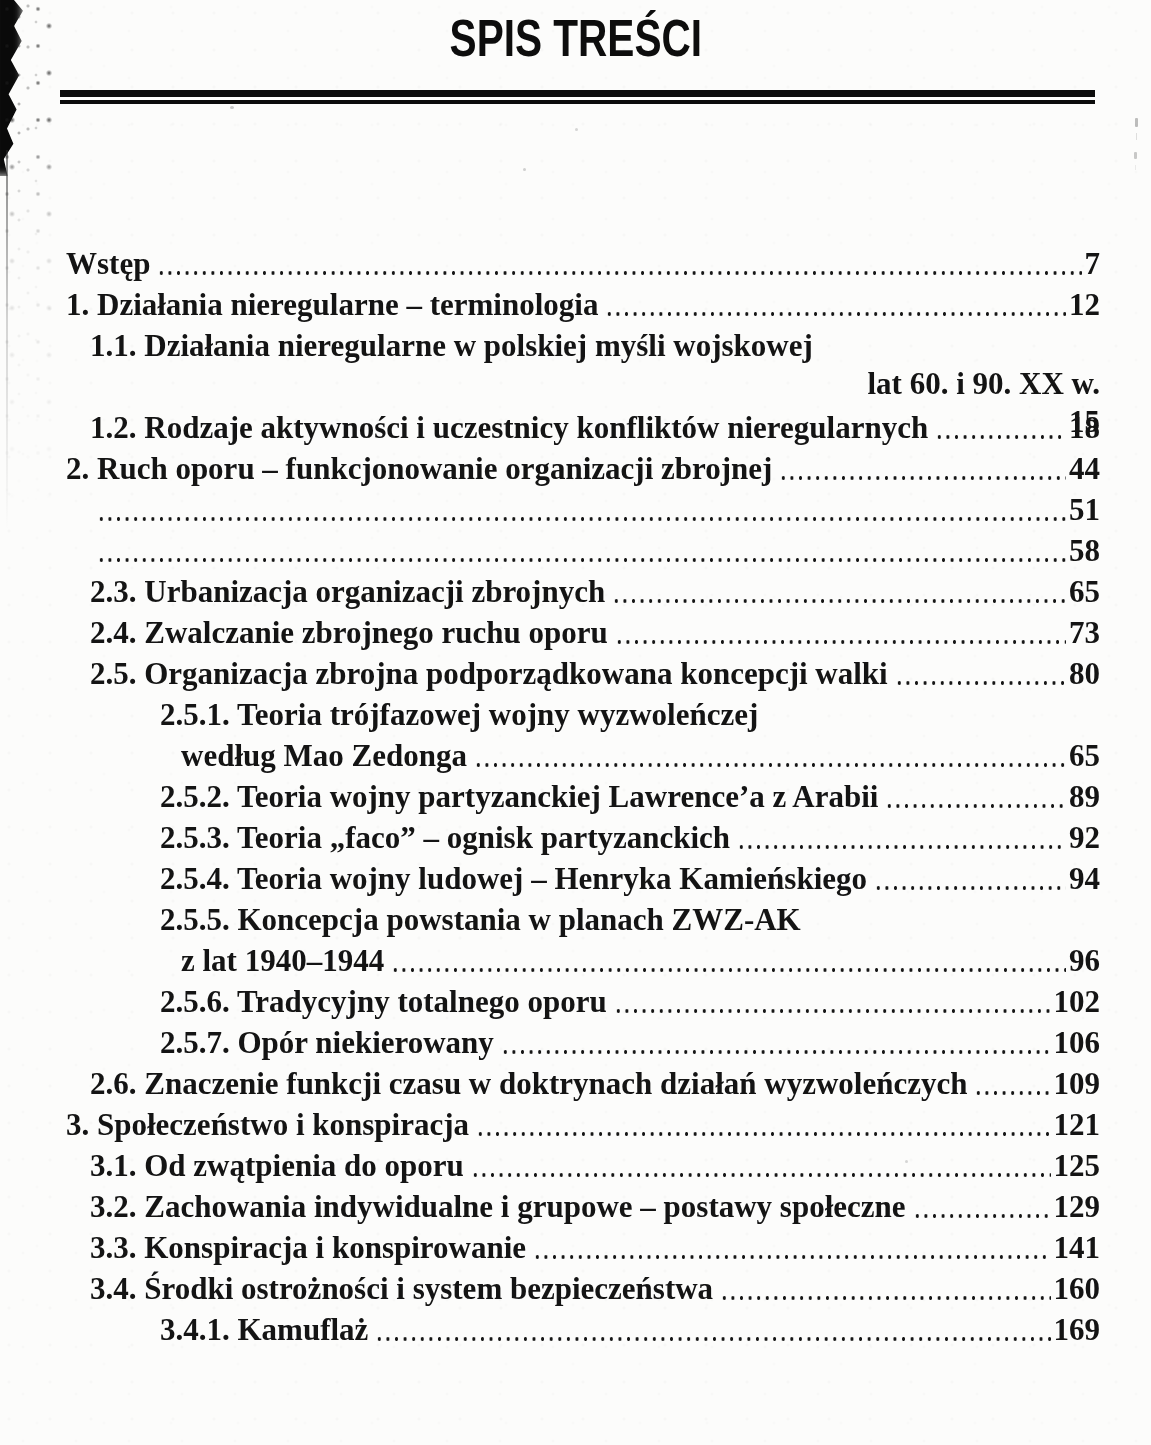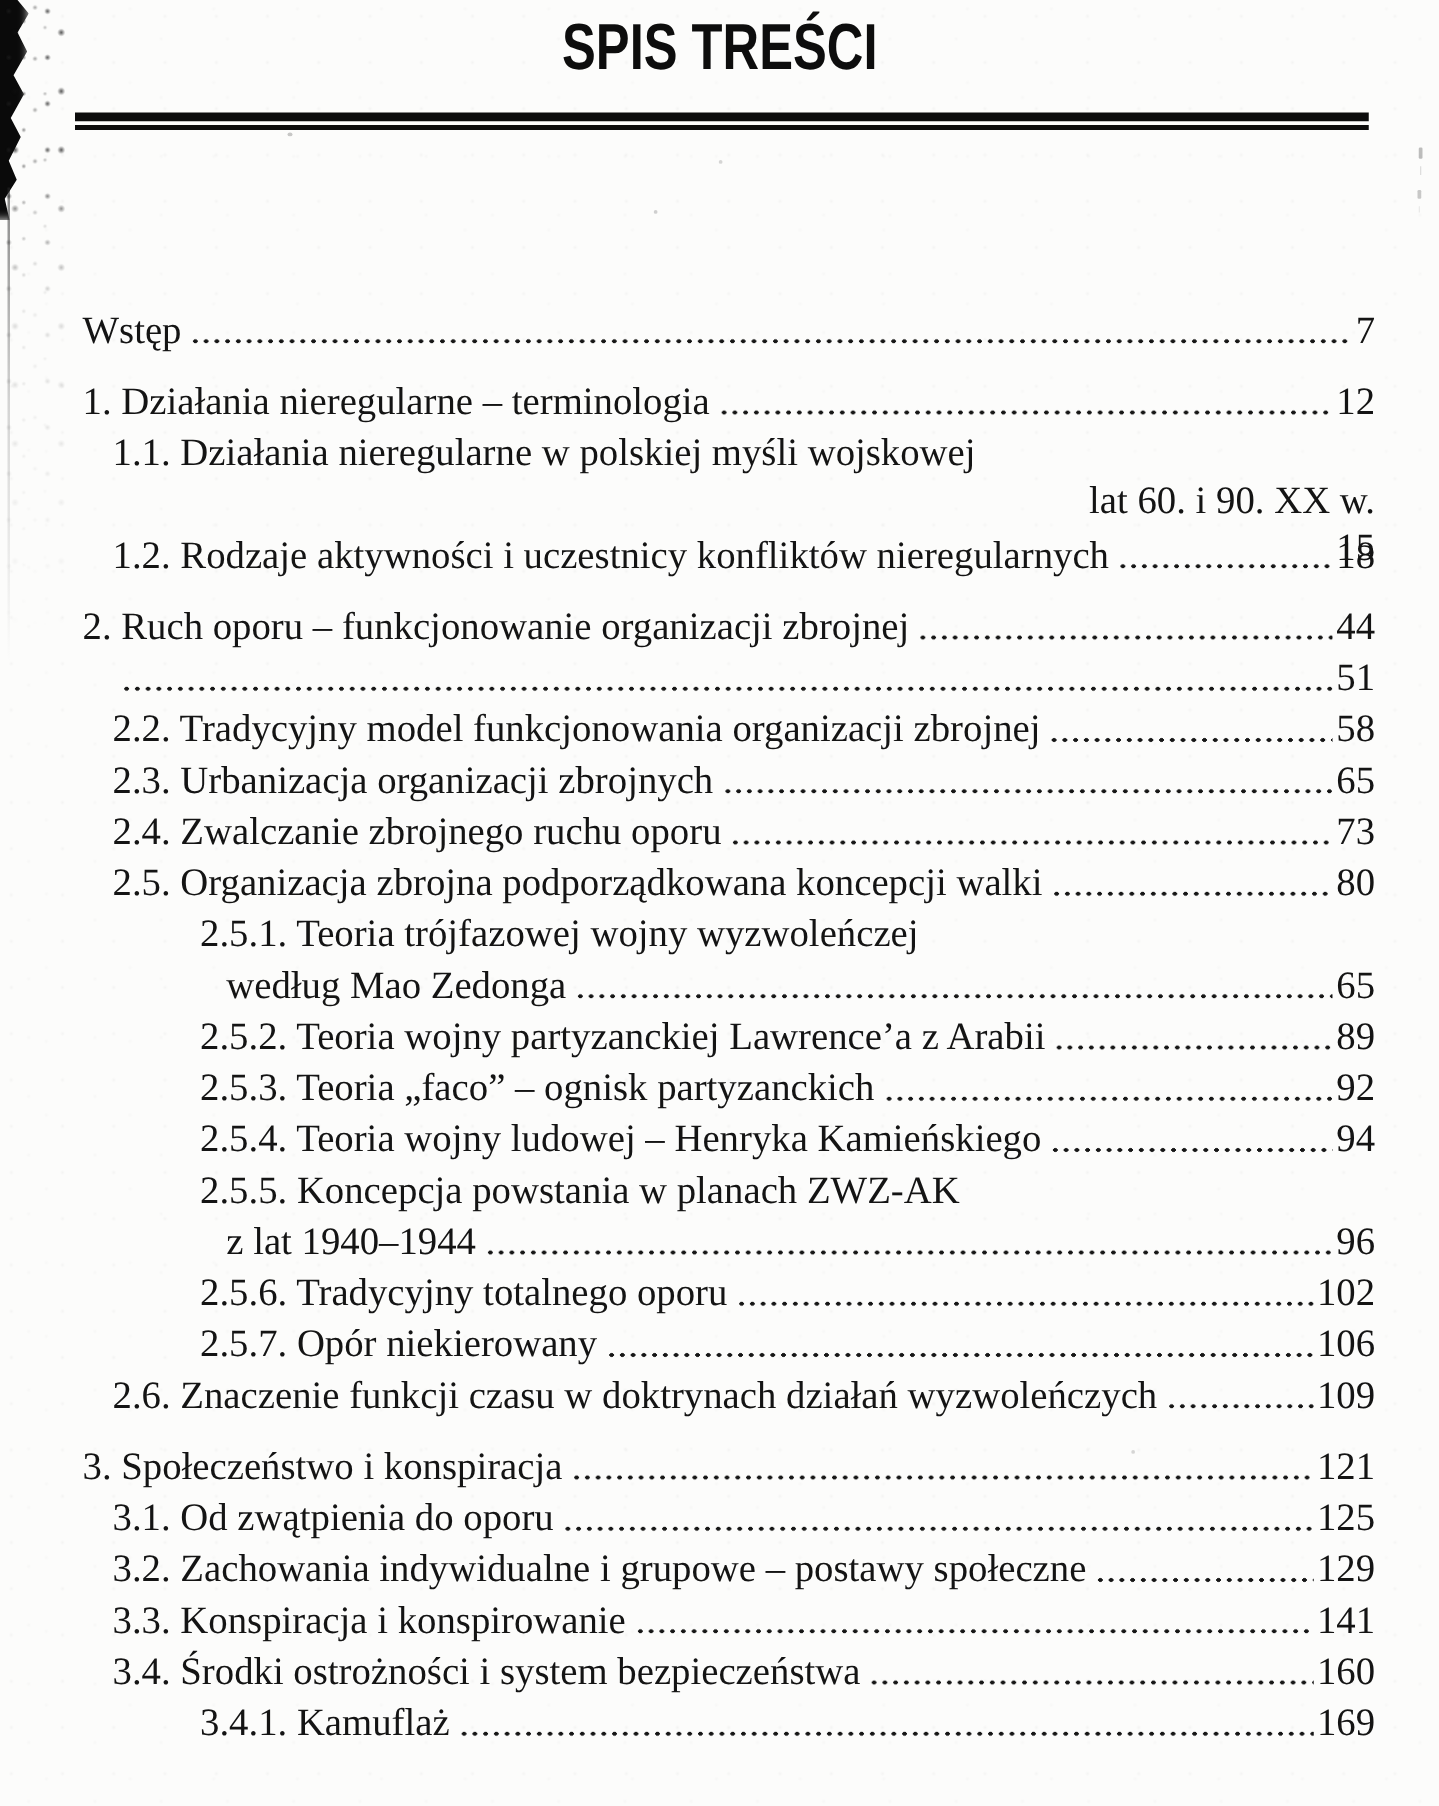--- a/index.html
+++ b/index.html
@@ -25,23 +25,23 @@
     display:inline-block;
     font-family:"Liberation Sans","DejaVu Sans",sans-serif;
     font-weight:700; font-size:52px; line-height:1;
     letter-spacing:0px; color:#0d0d0d;
     transform:scaleX(0.78);
   }
   .rule-wrap { margin:6px 56px 0 60px; }
   .rule-thick { height:7px; background:#0c0c0c; }
   .rule-thin  { height:4px; background:#0c0c0c; margin-top:3px; }
 
-  .toc { position:relative; margin:138px 51px 0 66px; }
+  .toc { position:relative; margin:138px 51px 0 66px;font-weight:bold; }
   .row { display:flex; align-items:flex-end; height:41px; }
-  .row.section-gap { margin-top:16px; }
+  .row.section-gap { }
   .entry-text { white-space:nowrap; font-size:31px; line-height:38px; }
   .pagenum    { white-space:nowrap; font-size:31px; line-height:38px; }
   .leader {
     flex:1 1 auto; align-self:stretch;
     margin-left:7px; margin-right:3px;
     background-image: radial-gradient(circle 1.9px at 4.3px 3px, #161616 88%, transparent 100%);
     background-size:8.6px 6px;
     background-repeat:repeat-x;
     background-position:0 calc(100% - 7px);
   }
@@ -142,21 +142,20 @@
     <span class="leader"></span>
     <span class="pagenum">44</span>
   </div>
 
   <div class="row l1">
     <span class="leader"></span>
     <span class="pagenum">51</span>
   </div>
 
   <div class="row l1">
-    <span class="entry-text">2.2. Tradycyjny model funkcjonowania organizacji zbrojnej</span>
     <span class="leader"></span>
     <span class="pagenum">58</span>
   </div>
 
   <div class="row l1">
     <span class="entry-text">2.3. Urbanizacja organizacji zbrojnych</span>
     <span class="leader"></span>
     <span class="pagenum">65</span>
   </div>
 

